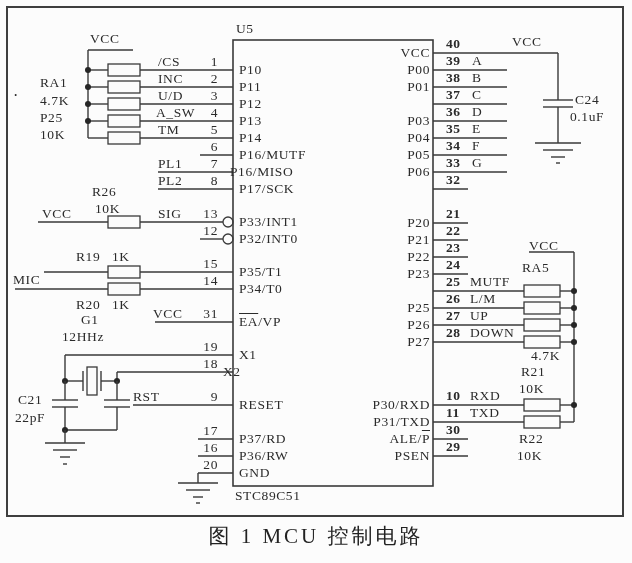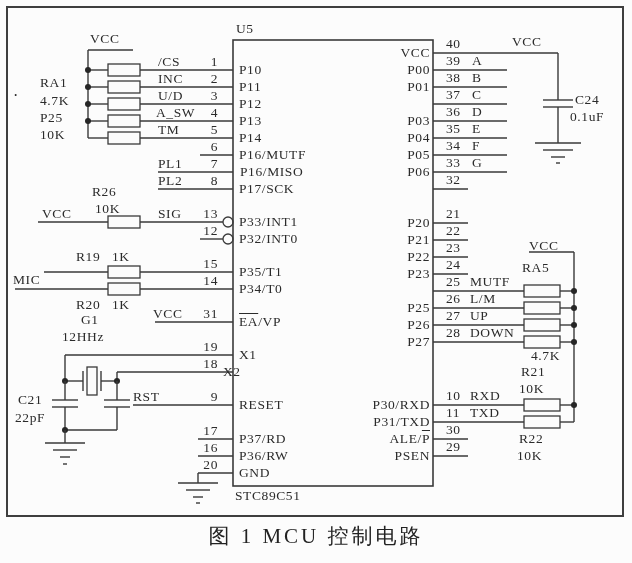--- a/index.html
+++ b/index.html
@@ -8,21 +8,21 @@
   svg{position:absolute;left:0;top:0;}
   svg line{stroke:#3a3a3a;stroke-width:1.4;}
   svg rect.comp{fill:#fcfcfc;stroke:#3a3a3a;stroke-width:1.3;}
   svg rect.frame{fill:none;stroke:#3f3f3f;stroke-width:2;}
   svg rect.chip{fill:none;stroke:#3a3a3a;stroke-width:1.6;}
   svg circle.dot{fill:#262626;stroke:none;}
   svg circle.bub{fill:#fcfcfc;stroke:#3a3a3a;stroke-width:1.3;}
   .lbl{position:absolute;font-size:13.5px;line-height:16px;white-space:nowrap;letter-spacing:.6px;}
   .cr{left:330px;width:100px;text-align:right;}   
   .nl{left:190px;width:28px;text-align:right;}    
-  .nr{left:446px;}                                
+  .nr{left:446px;font-weight:bold;}                                
   .ovl{text-decoration:overline;}
   .cap{position:absolute;left:0;top:522px;width:632px;text-align:center;
        font-size:21px;letter-spacing:3px;color:#222;}
 </style>
 </head>
 <body>
 
 <div class="canvas">
 
 <svg width="632" height="520" viewBox="0 0 632 520">
@@ -252,21 +252,21 @@
 
 <div class="lbl" style="left:236px;top:21px">U5</div>
 <div class="lbl" style="left:235px;top:488px">STC89C51</div>
 
 <div class="lbl" style="left:239px;top:62px">P10</div>
 <div class="lbl" style="left:239px;top:79px">P11</div>
 <div class="lbl" style="left:239px;top:96px">P12</div>
 <div class="lbl" style="left:239px;top:113px">P13</div>
 <div class="lbl" style="left:239px;top:130px">P14</div>
 <div class="lbl" style="left:239px;top:147px">P16/MUTF</div>
-<div class="lbl" style="left:240px;top:164px">P16/MISO</div>
+<div class="lbl" style="left:230px;top:164px">P16/MISO</div>
 <div class="lbl" style="left:239px;top:181px">P17/SCK</div>
 <div class="lbl" style="left:239px;top:214px">P33/INT1</div>
 <div class="lbl" style="left:239px;top:231px">P32/INT0</div>
 <div class="lbl" style="left:239px;top:264px">P35/T1</div>
 <div class="lbl" style="left:239px;top:281px">P34/T0</div>
 <div class="lbl" style="left:239px;top:314px"><span class="ovl">EA</span><span>/VP</span></div>
 <div class="lbl" style="left:239px;top:347px">X1</div>
 <div class="lbl" style="left:223px;top:364px">X2</div>
 <div class="lbl" style="left:239px;top:397px">RESET</div>
 <div class="lbl" style="left:239px;top:431px">P37/RD</div>

